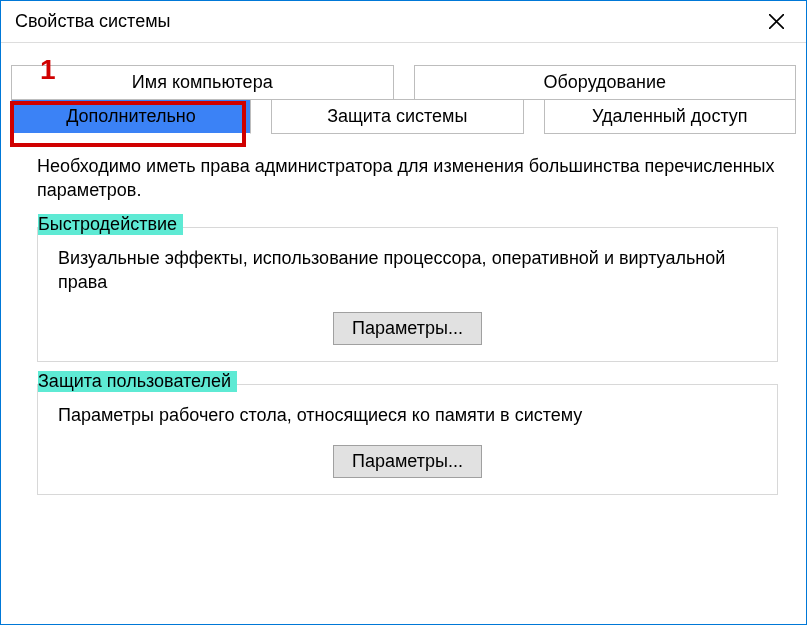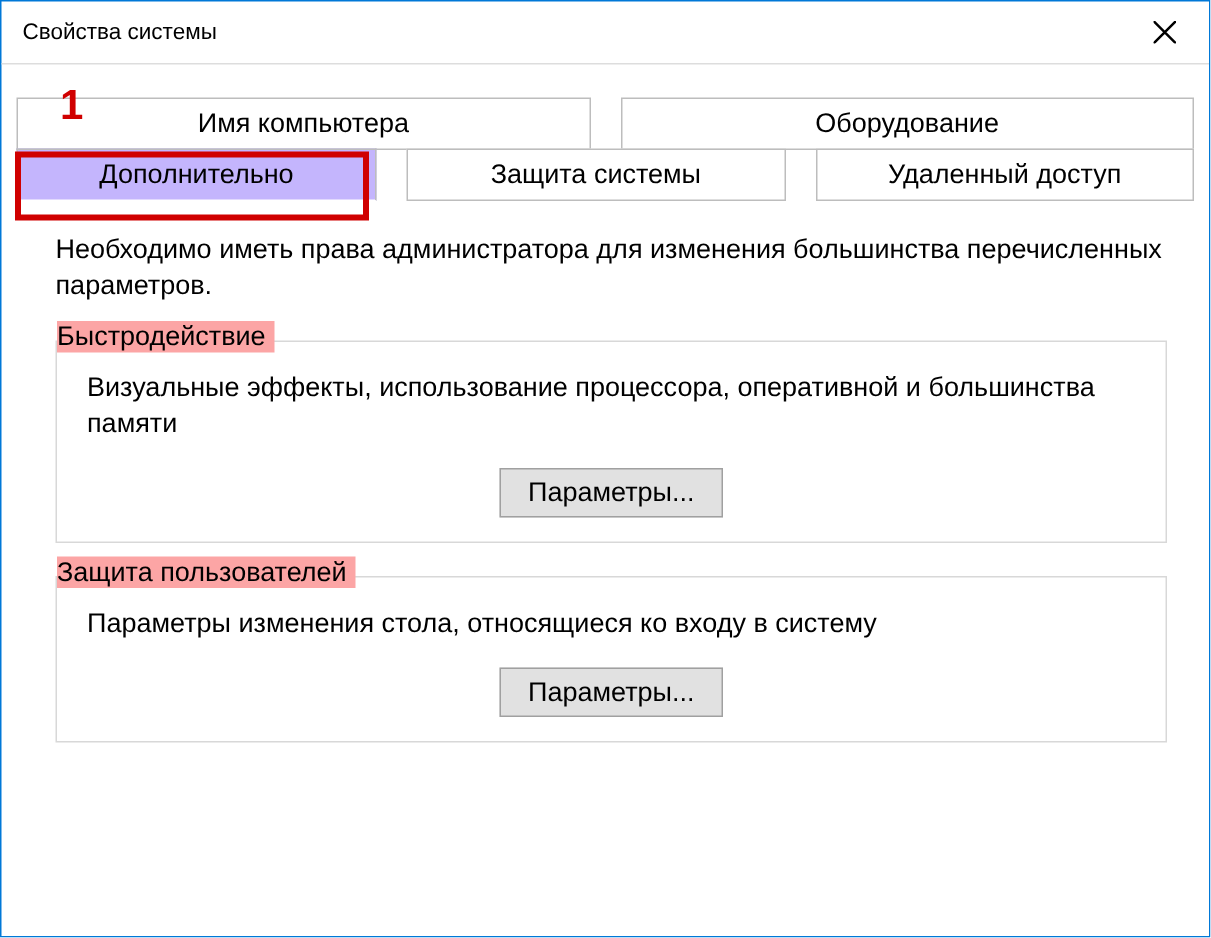--- a/index.html
+++ b/index.html
@@ -22,21 +22,21 @@
     }
     .titlebar {
       height: 42px;
       display: flex;
       align-items: center;
       justify-content: space-between;
       padding: 0 6px 0 14px;
       border-bottom: 1px solid #ddd;
     }
     .titlebar .title {
-      font-size: 15px;
+      font-size: 18px;
       color: #000;
     }
     .close-btn {
       width: 48px;
       height: 100%;
       display: flex;
       align-items: center;
       justify-content: center;
       cursor: pointer;
     }
@@ -78,21 +78,21 @@
       padding: 6px 0;
       border: 1px solid #bdbdbd;
       background: #fff;
       font-size: 18px;
       cursor: pointer;
       position: relative;
     }
     .tab-row.top .tab { }
     .tab.active {
       border-bottom: 1px solid #fff;
-      background: #c4b5fd;
+      background: #3b82f6;
       z-index: 2;
     }
     .tab-row.bottom .tab { flex: 1; }
     .tab-row.bottom .tab:first-child { flex: 0.95; }
     .content {
       padding: 20px 28px 10px 36px;
       flex: 1;
       overflow: hidden;
     }
     .intro {
@@ -103,21 +103,21 @@
     .group {
       border: 1px solid #d8d8d8;
       padding: 18px 20px 16px 20px;
       margin-bottom: 22px;
       position: relative;
     }
     .group-title {
       position: absolute;
       top: -14px;
       left: 0;
-      background: #fca5a5;
+      background: #5eead4;
       padding: 0 6px 0 0;
       font-size: 18px;
     }
     .group-desc {
       font-size: 18px;
       line-height: 1.35;
       margin-bottom: 18px;
     }
     .btn-row {
       display: flex;
@@ -160,29 +160,29 @@
       <div class="tab">Защита системы</div>
       <div class="tab">Удаленный доступ</div>
     </div>
   </div>
 
   <div class="content">
     <p class="intro">Необходимо иметь права администратора для изменения большинства перечисленных параметров.</p>
 
     <div class="group">
       <div class="group-title">Быстродействие</div>
-      <p class="group-desc">Визуальные эффекты, использование процессора, оперативной и большинства памяти</p>
+      <p class="group-desc">Визуальные эффекты, использование процессора, оперативной и виртуальной права</p>
       <div class="btn-row">
         <button class="win-button">Параметры...</button>
       </div>
     </div>
 
     <div class="group">
       <div class="group-title">Защита пользователей</div>
-      <p class="group-desc">Параметры изменения стола, относящиеся ко входу в систему</p>
+      <p class="group-desc">Параметры рабочего стола, относящиеся ко памяти в систему</p>
       <div class="btn-row">
         <button class="win-button">Параметры...</button>
       </div>
     </div>
 
   </div>
 
 </div>
 
 </body></html>

